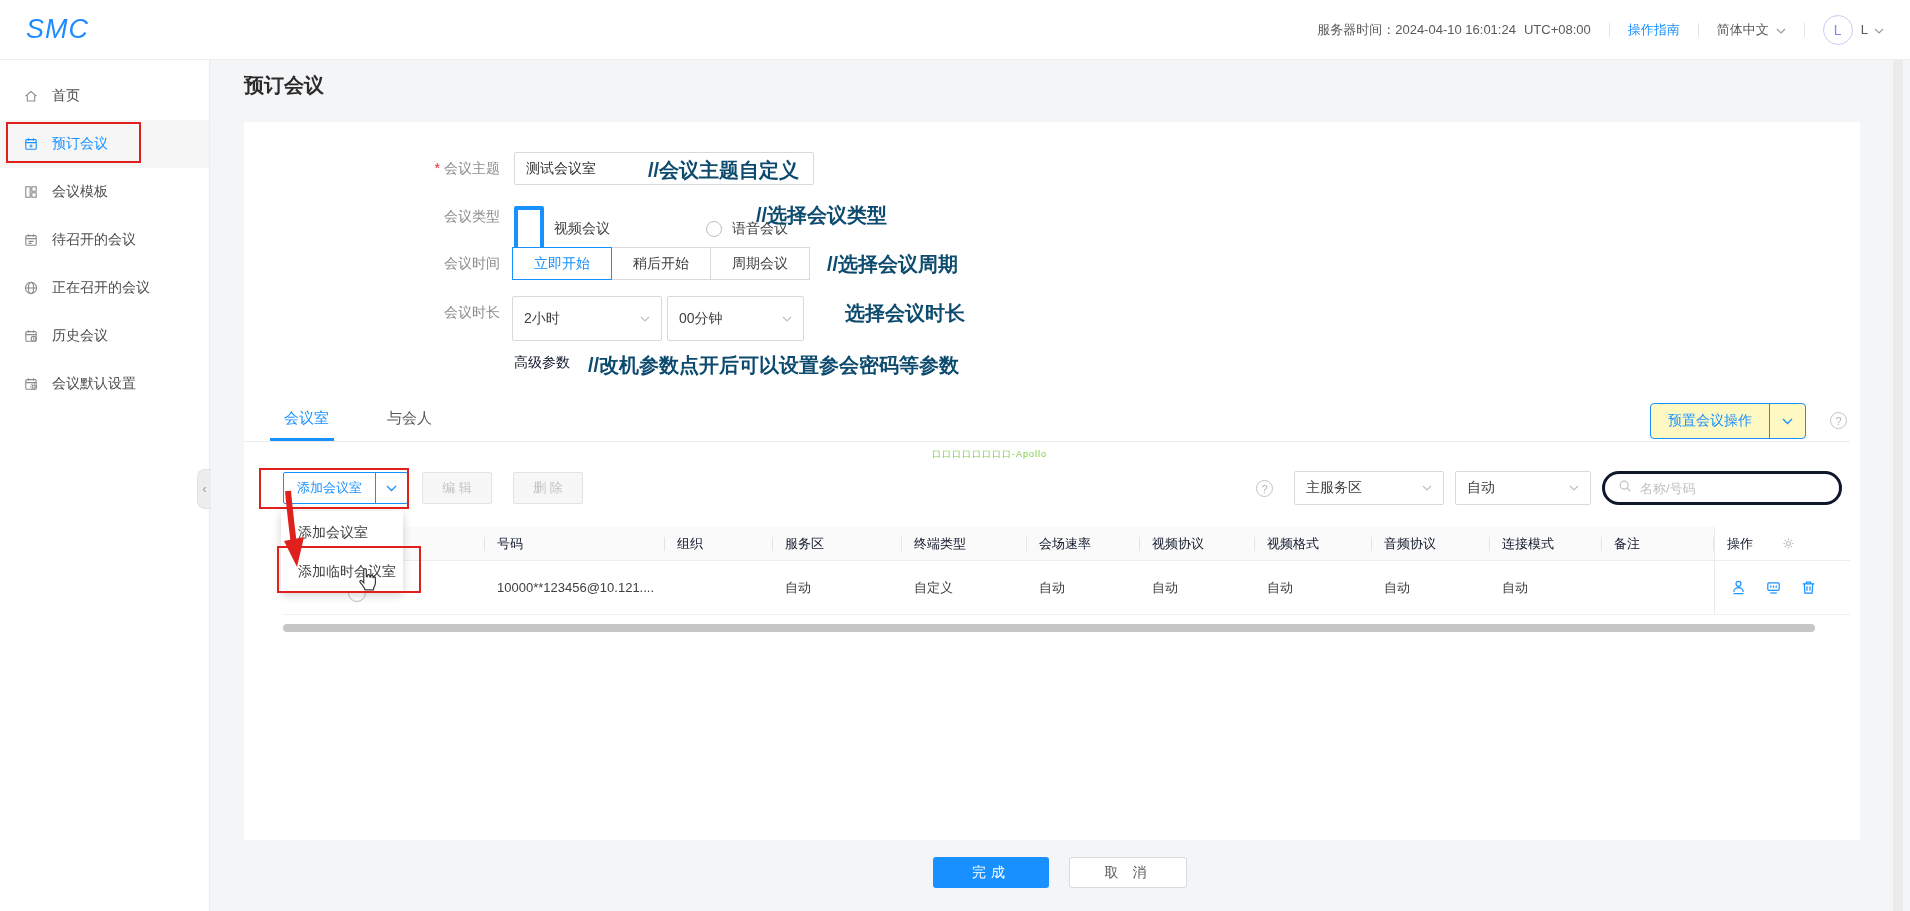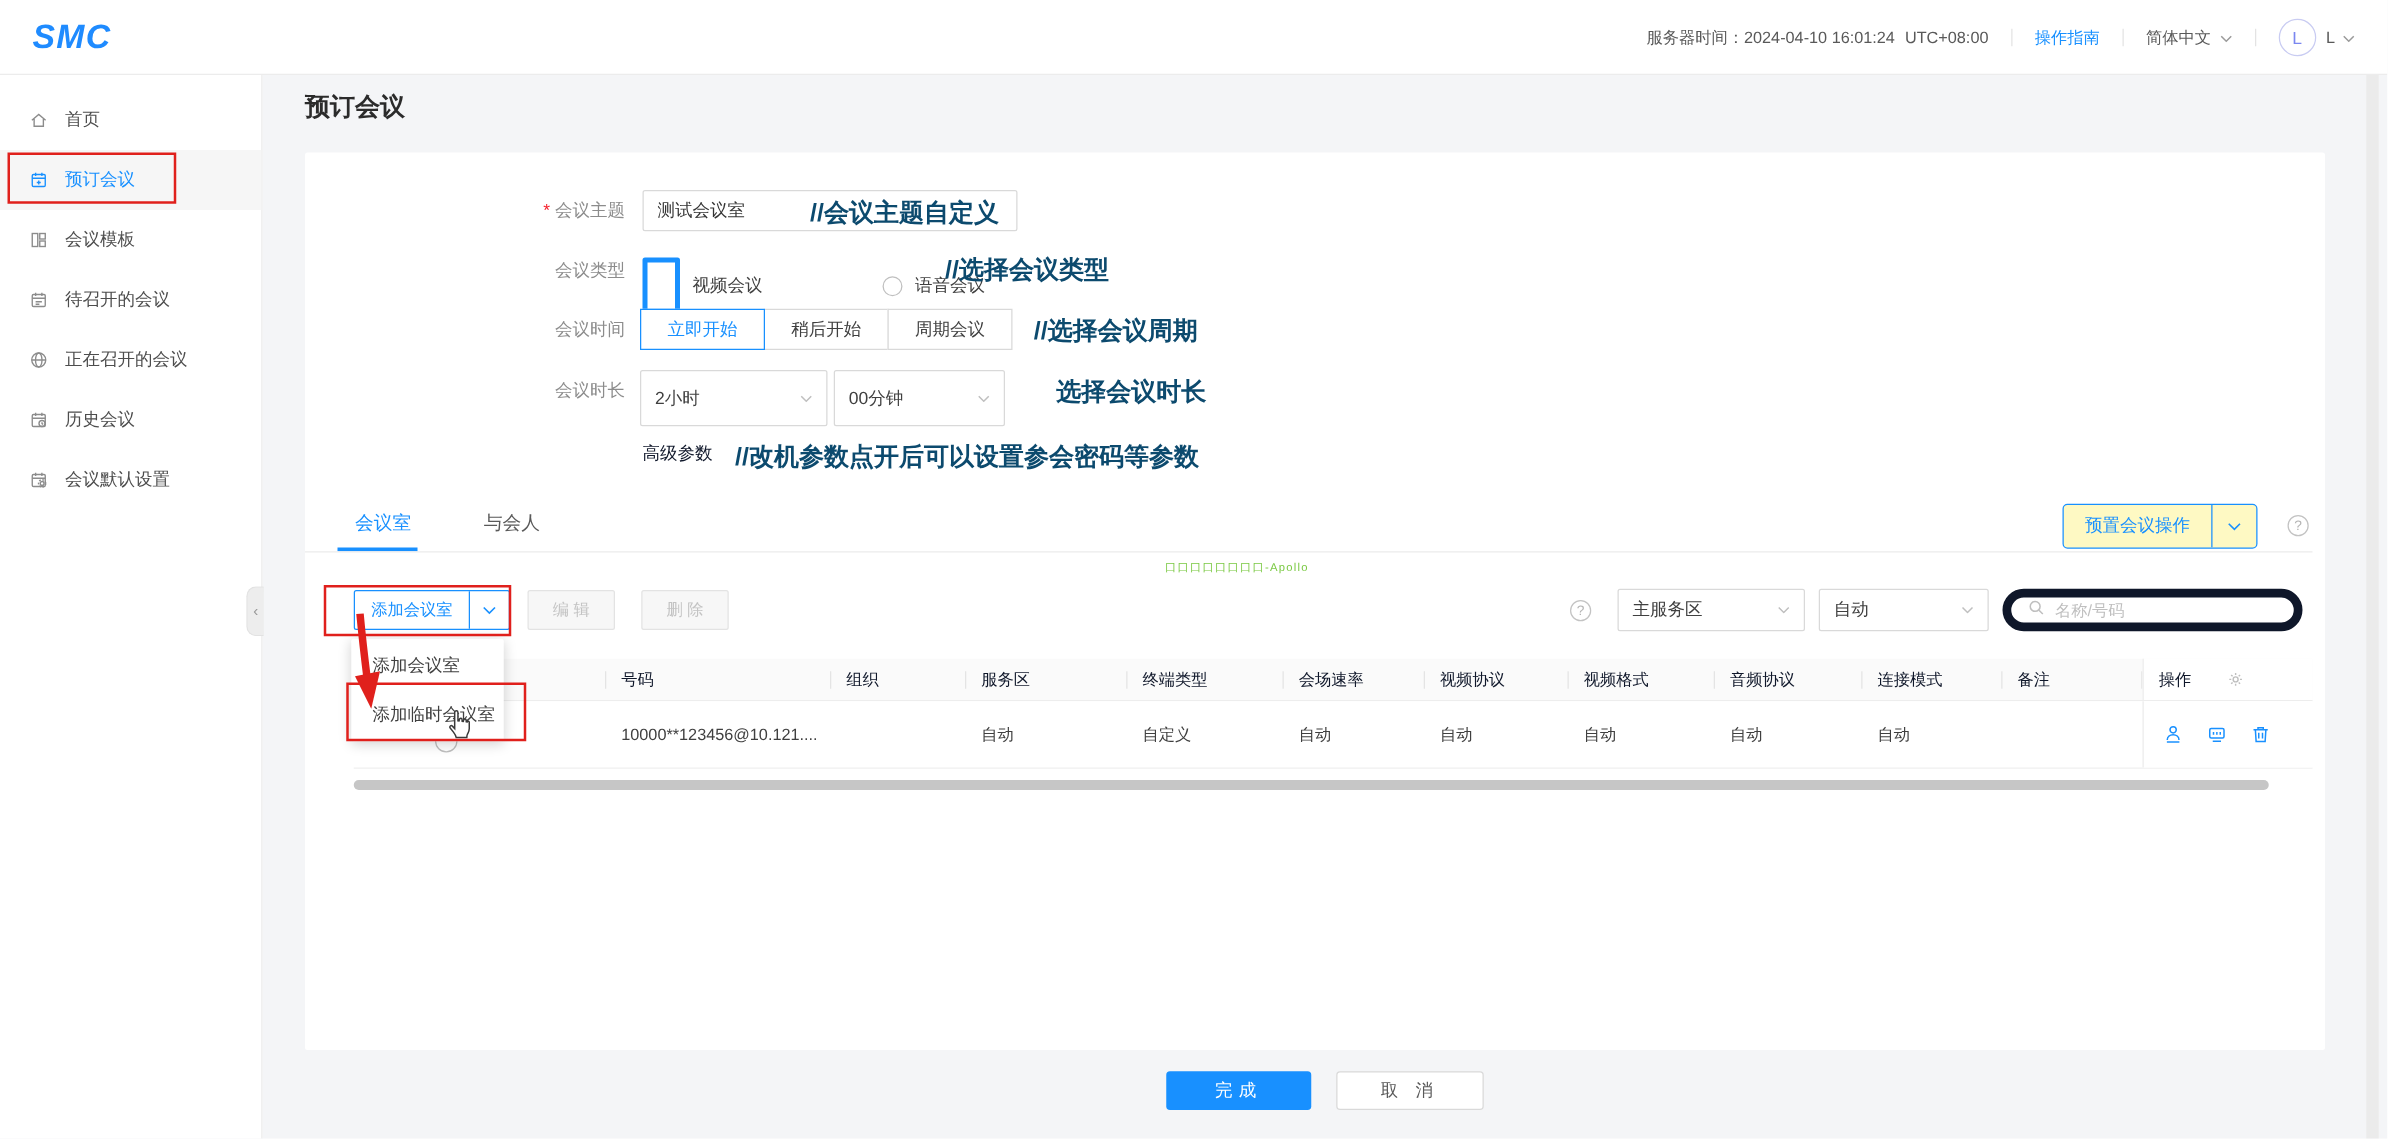--- a/index.html
+++ b/index.html
@@ -2,21 +2,21 @@
 <html><head>
 <meta charset="utf-8">
 <style>
   * { margin:0; padding:0; box-sizing:border-box; }
   body { font-family:"Liberation Sans","DejaVu Sans",sans-serif; background:#fff; }
   .page { position:relative; width:1910px; height:911px; overflow:hidden; background:#f4f5f7; }
 
   
   .topbar { position:absolute; left:0; top:0; width:1910px; height:60px; background:#fff;
             border-bottom:1px solid #ececec; display:flex; align-items:center; padding:0 26px; z-index:40; }
-  .logo { font-size:27px; font-weight:bold; font-style:italic; color:#1f8bff; letter-spacing:1px; }
+  .logo { font-size:27px; font-weight:normal; font-style:italic; color:#1f8bff; letter-spacing:1px; }
   .top-right { margin-left:auto; display:flex; align-items:center; font-size:13px; color:#595959; }
   .tdiv { width:1px; height:14px; background:#e3e3e3; margin:0 18px; }
   .guide { color:#1890ff; cursor:pointer; }
   .lang { display:flex; align-items:center; gap:7px; cursor:pointer; }
   .avatar { width:30px; height:30px; border-radius:50%; border:1px solid #c9ccf2; color:#7a87f0;
             display:flex; align-items:center; justify-content:center; font-size:14px; background:#fff; margin-right:8px; }
   .userwrap { display:flex; align-items:center; gap:6px; cursor:pointer; }
 
   
   .sidebar { position:absolute; left:0; top:60px; width:210px; height:851px; background:#fff;
@@ -69,21 +69,21 @@
   .watermark { position:absolute; left:688px; top:326px; font-size:9px; color:#7ac943; letter-spacing:1px; }
 
   
   .add-btn { position:absolute; left:39px; top:350px; height:32px; display:flex; border:1px solid #1890ff;
              border-radius:2px; background:#fff; cursor:pointer; }
   .add-main { padding:0 13px; display:flex; align-items:center; font-size:13px; color:#1890ff; }
   .add-chev { width:32px; display:flex; align-items:center; justify-content:center; border-left:1px solid #1890ff; }
   .btn-dis { position:absolute; top:350px; width:70px; height:32px; background:#f7f7f7; border:1px solid #e3e3e3;
              border-radius:2px; color:#c3c3c3; font-size:13px; display:flex; align-items:center; justify-content:center; }
   .tool-sel { position:absolute; top:349px; }
-  .search-box { position:absolute; left:1358px; top:349px; width:240px; height:34px; border:7px solid #0f172a;
+  .search-box { position:absolute; left:1358px; top:349px; width:240px; height:34px; border:3px solid #0f172a;
                 border-radius:17px; background:#fff; display:flex; align-items:center; padding:0 13px; gap:8px; }
   .search-box input { border:none; outline:none; flex:1; font-size:13px; color:#404040; font-family:inherit; background:transparent; }
   .search-box input::placeholder { color:#bfbfbf; }
 
   
   .thead { position:absolute; left:39px; top:405px; height:34px; display:flex; background:#fafafa; border-bottom:1px solid #ededed; }
   .th { position:relative; display:flex; align-items:center; padding-left:12px; font-size:13px; color:#0f172a; }
   .th:not(:last-child)::after { content:""; position:absolute; right:0; top:10px; height:14px; width:1px; background:#e4e4e4; }
   .trow { position:absolute; left:39px; top:439px; height:54px; display:flex; background:#fff; border-bottom:1px solid #f0f0f0; }
   .td { display:flex; align-items:center; padding-left:12px; font-size:13px; color:#404040; }

